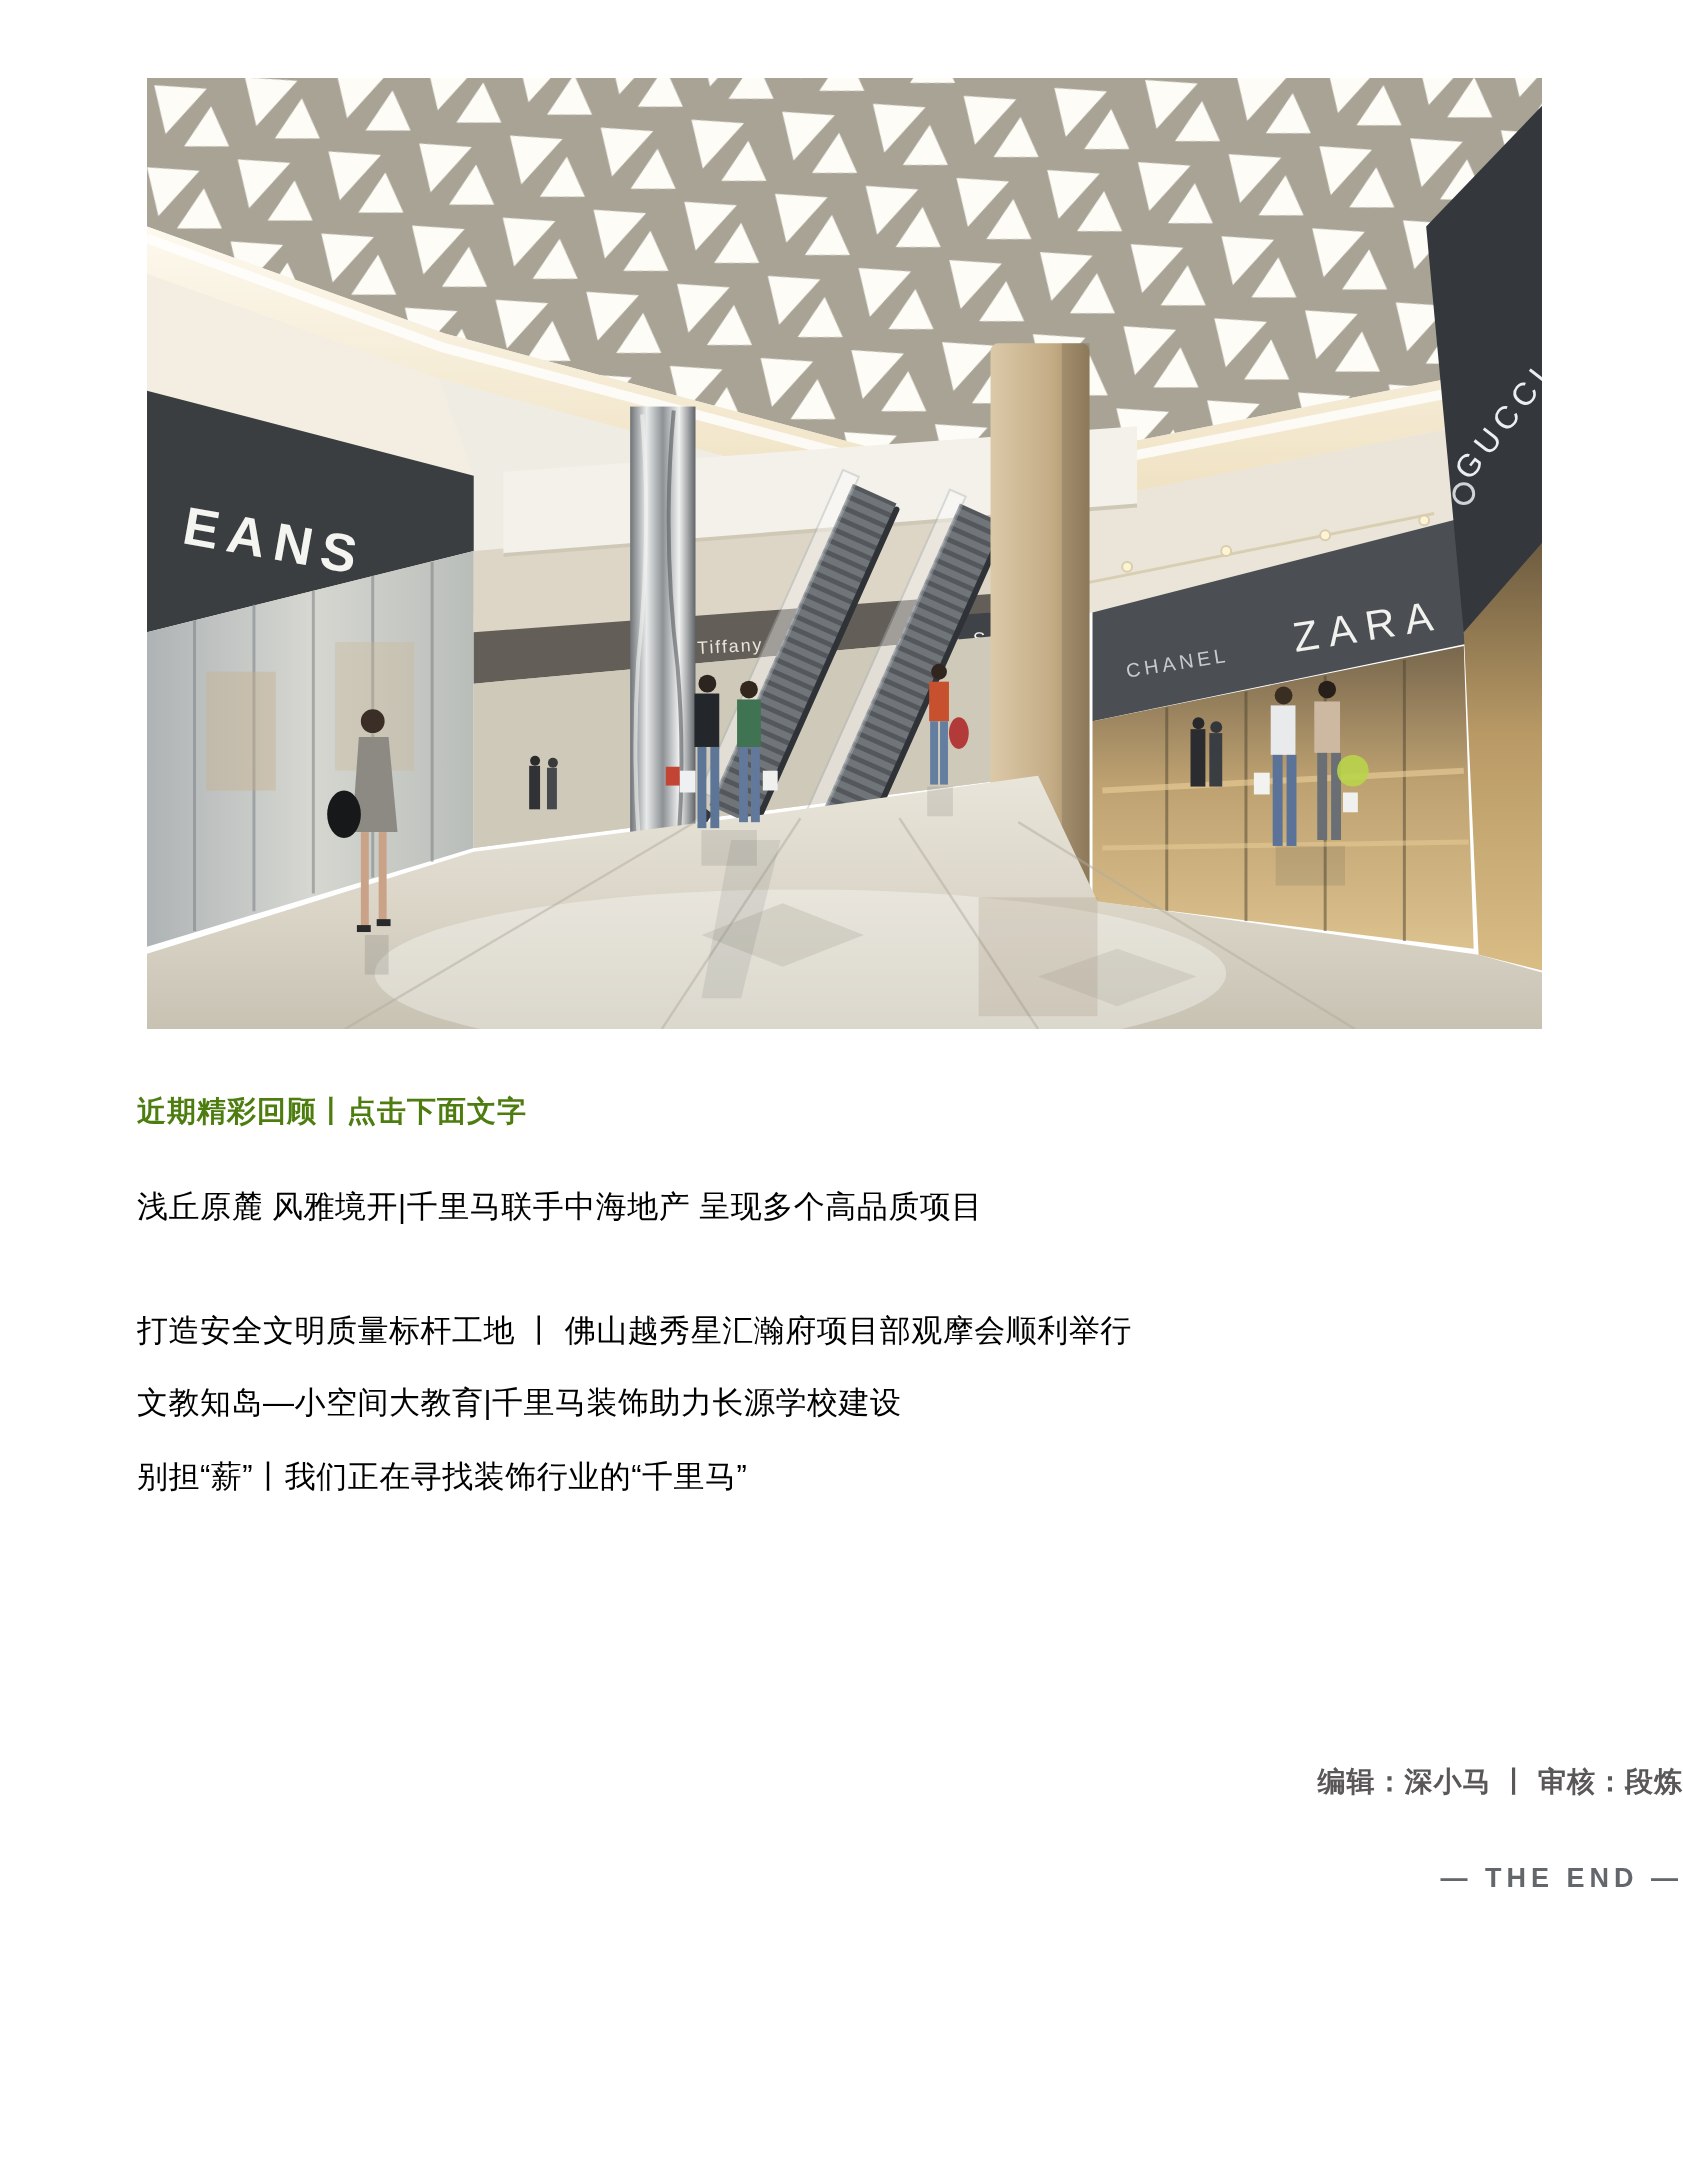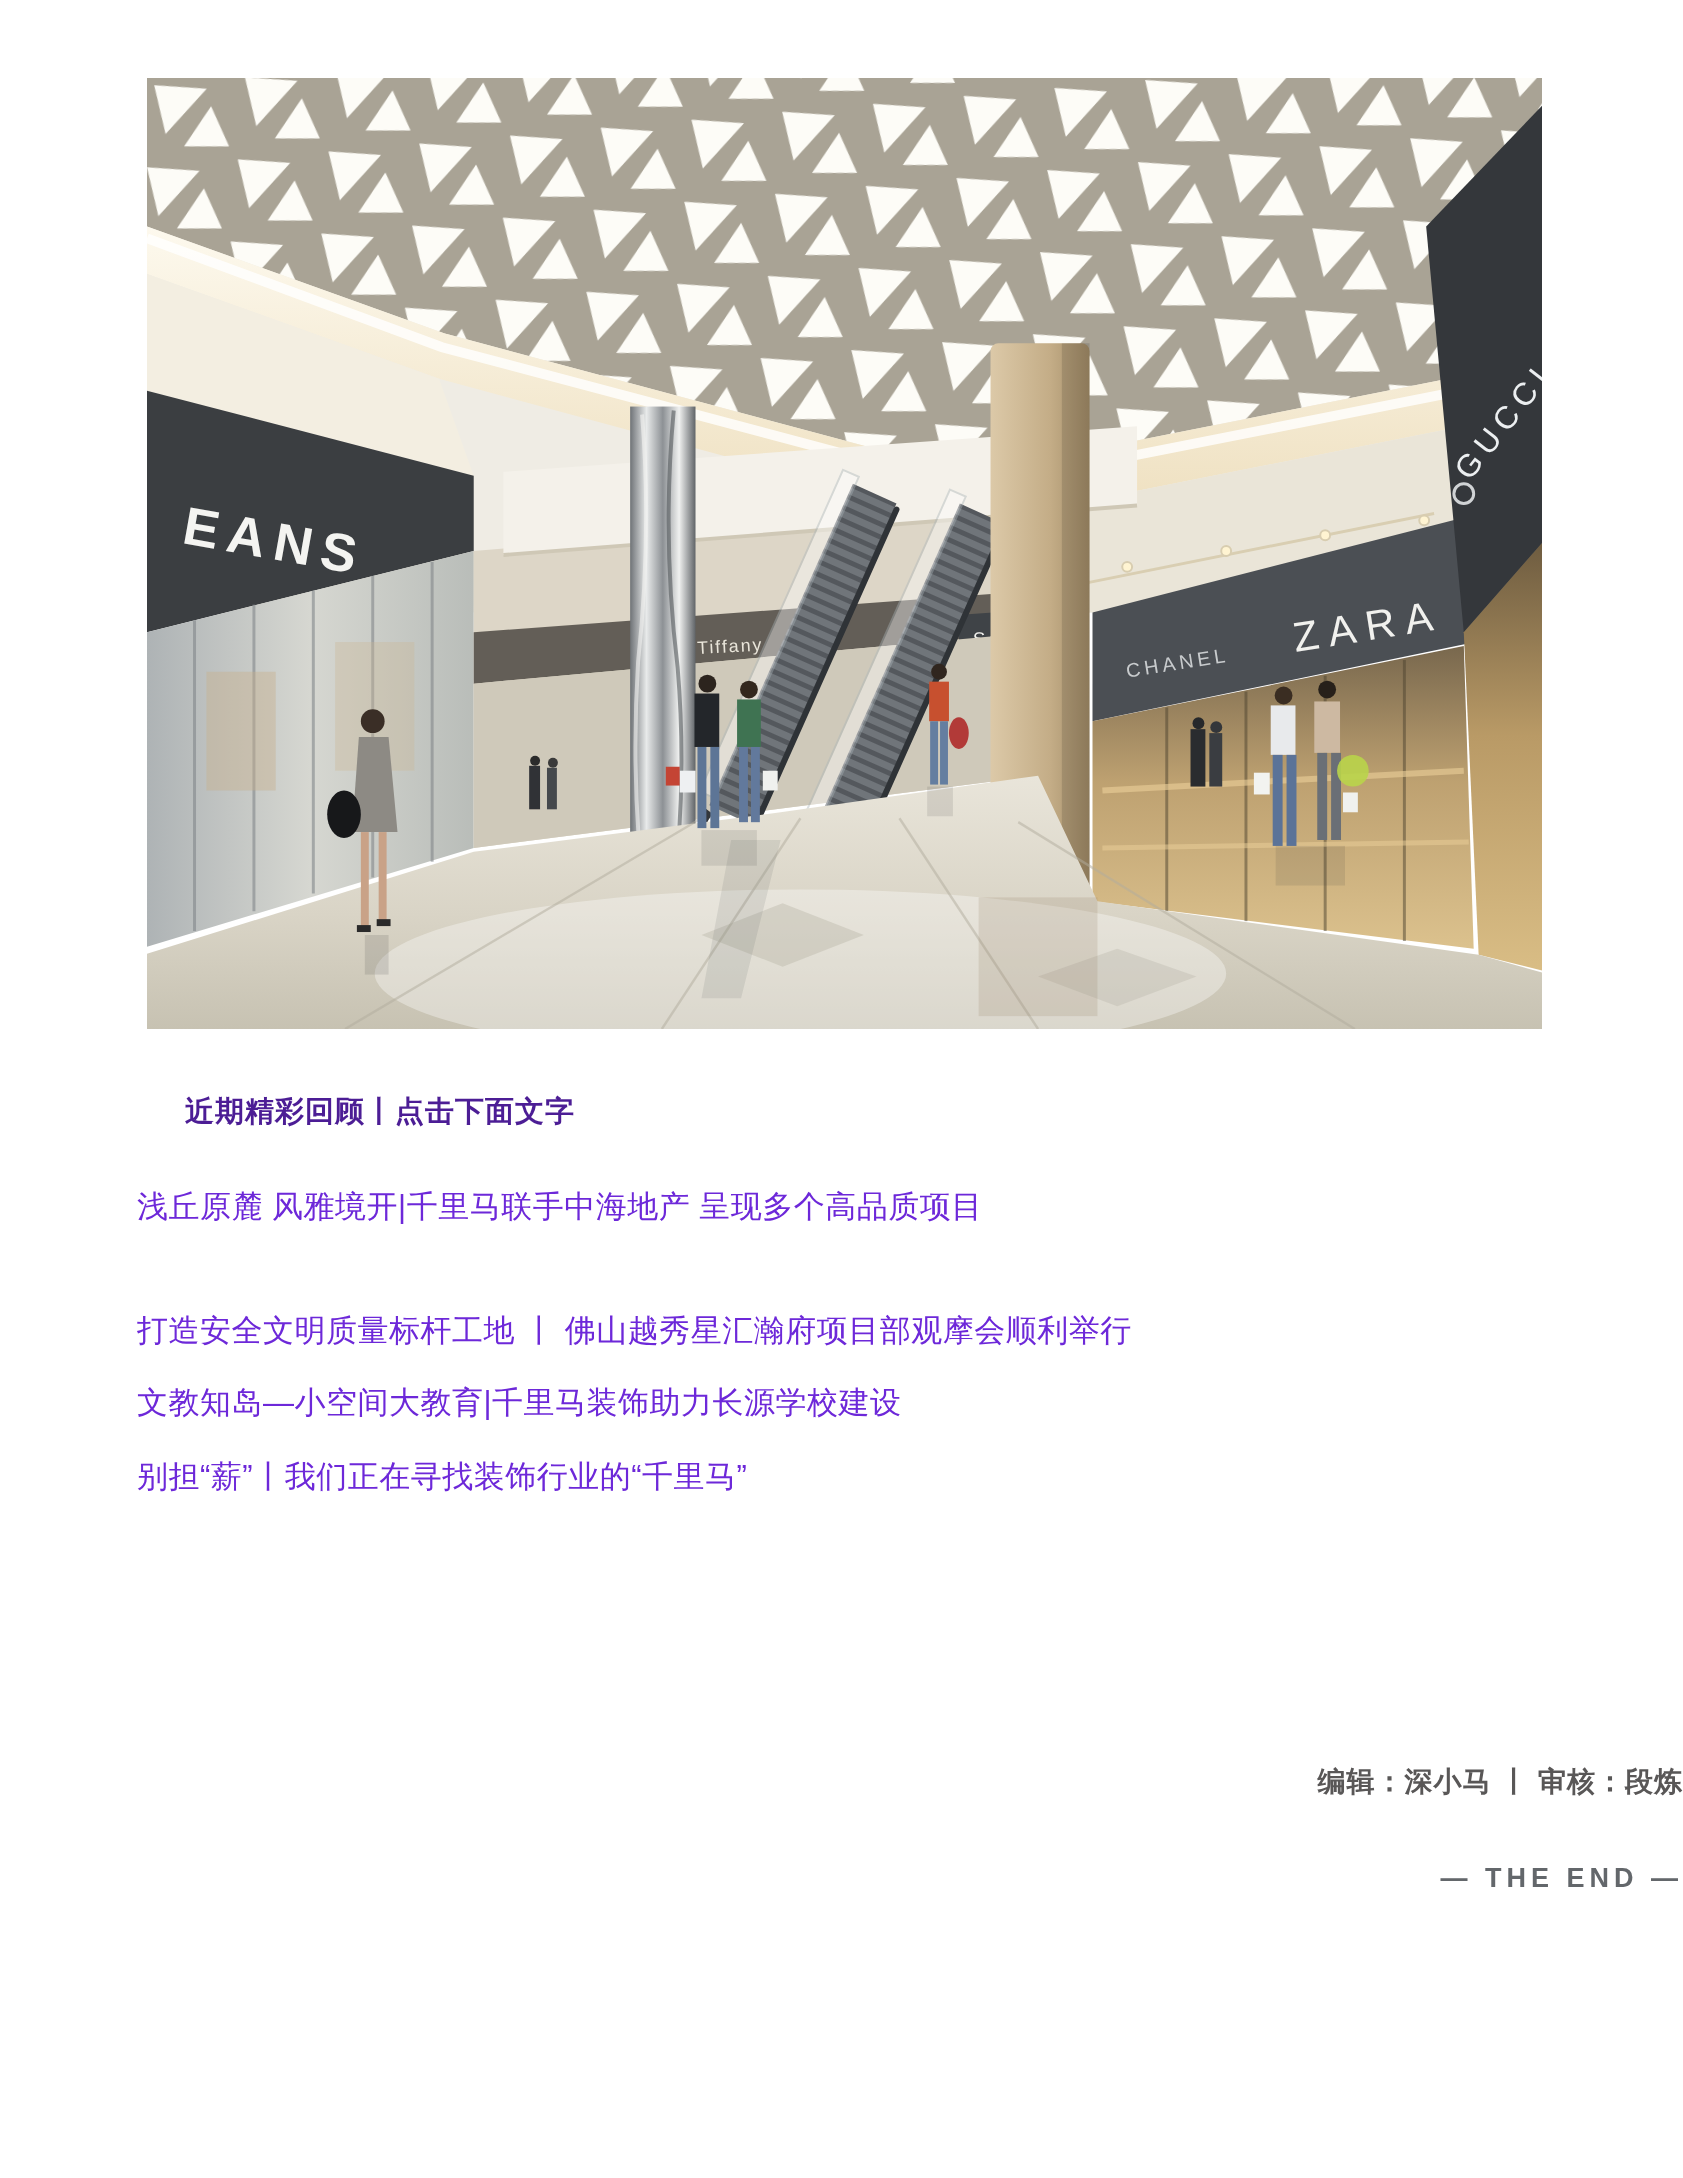--- a/index.html
+++ b/index.html
@@ -17,31 +17,30 @@
     width:1395px; height:951px;
     margin:0; padding:0;
     overflow:hidden;
   }
   .hero svg{display:block;width:100%;height:100%;}
   .recap-heading{
     position:absolute;
     left:137px; top:1092px;
     font-size:29px;
     font-weight:700;
-    color:#4c1d95;
+    color:#4d7c0f;
     white-space:nowrap;
     letter-spacing:1px;
-    margin-left:48px;
   }
   .recap-link{
     position:absolute;
     left:137px;
     font-size:31px;
     font-weight:400;
-    color:#6d28d9;
+    color:#000000;
     white-space:nowrap;
     cursor:pointer;
     text-decoration:none;
     letter-spacing:0.5px;
   }
   .recap-link.l1{top:1186px;}
   .recap-link.l2{top:1310px;}
   .recap-link.l3{top:1382px;}
   .recap-link.l4{top:1456px;}
   .recap-link.l5{top:1573px;}

